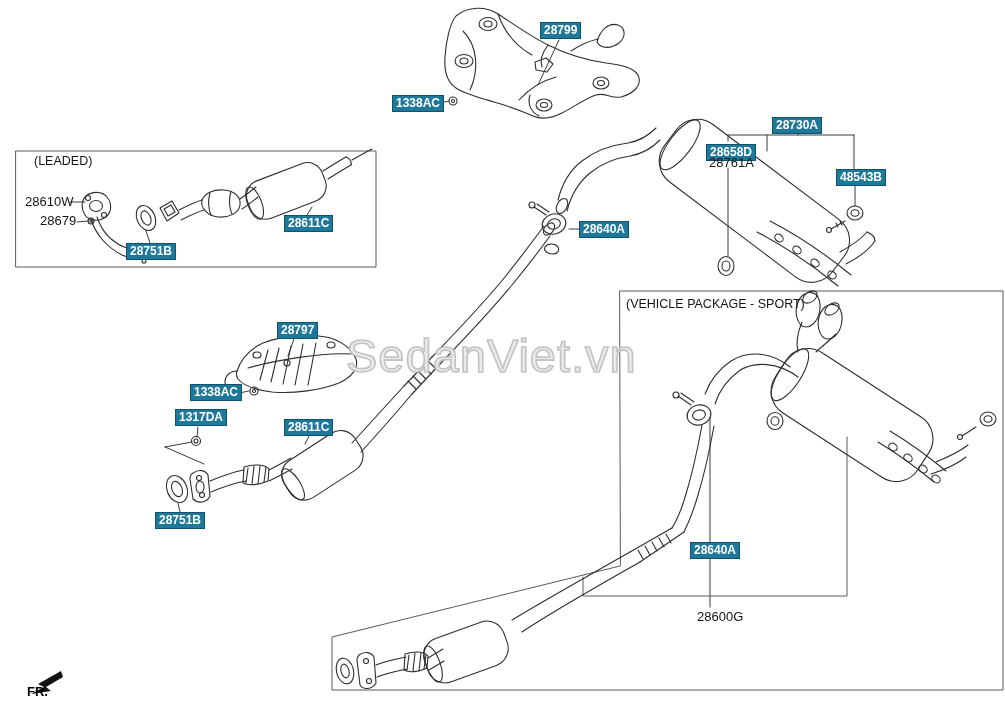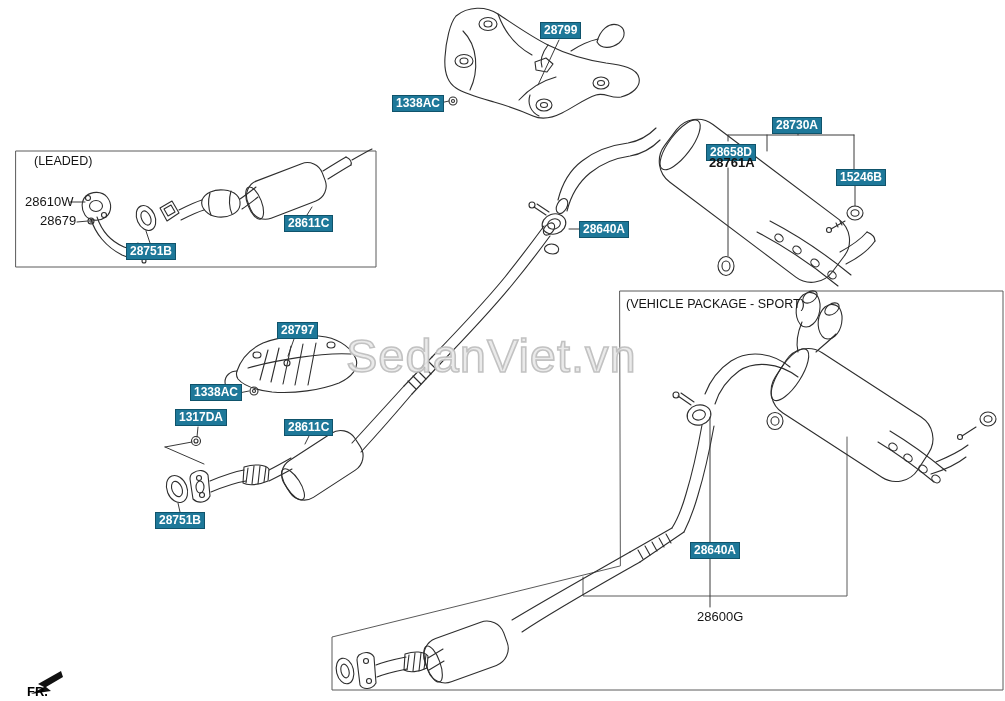--- a/index.html
+++ b/index.html
@@ -236,25 +236,25 @@
   <div class="tag" style="left:126px;top:243px;">28751B</div>
   <div class="tag" style="left:284px;top:215px;">28611C</div>
   <div class="tag" style="left:277px;top:322px;">28797</div>
   <div class="tag" style="left:190px;top:384px;">1338AC</div>
   <div class="tag" style="left:175px;top:409px;">1317DA</div>
   <div class="tag" style="left:284px;top:419px;">28611C</div>
   <div class="tag" style="left:155px;top:512px;">28751B</div>
   <div class="tag" style="left:579px;top:221px;">28640A</div>
   <div class="tag" style="left:772px;top:117px;">28730A</div>
   <div class="tag" style="left:706px;top:144px;">28658D</div>
-  <div class="tag" style="left:836px;top:169px;">15246B</div>
+  <div class="tag" style="left:836px;top:169px;">48543B</div>
   <div class="tag" style="left:690px;top:542px;">28640A</div>
 
   <div class="plain" style="left:25px;top:195px;">28610W</div>
   <div class="plain" style="left:40px;top:214px;">28679</div>
-  <div class="plain" style="left:709px;top:156px;font-weight:bold;">28761A</div>
+  <div class="plain" style="left:709px;top:156px;">28761A</div>
   <div class="plain" style="left:697px;top:610px;">28600G</div>
 
   <div class="boxtitle" style="left:34px;top:154px;">(LEADED)</div>
   <div class="boxtitle" style="left:626px;top:297px;">(VEHICLE PACKAGE - SPORT)</div>
 
   <div class="fr" style="left:27px;top:684px;">FR.</div>
 </div>
 
 </body></html>

